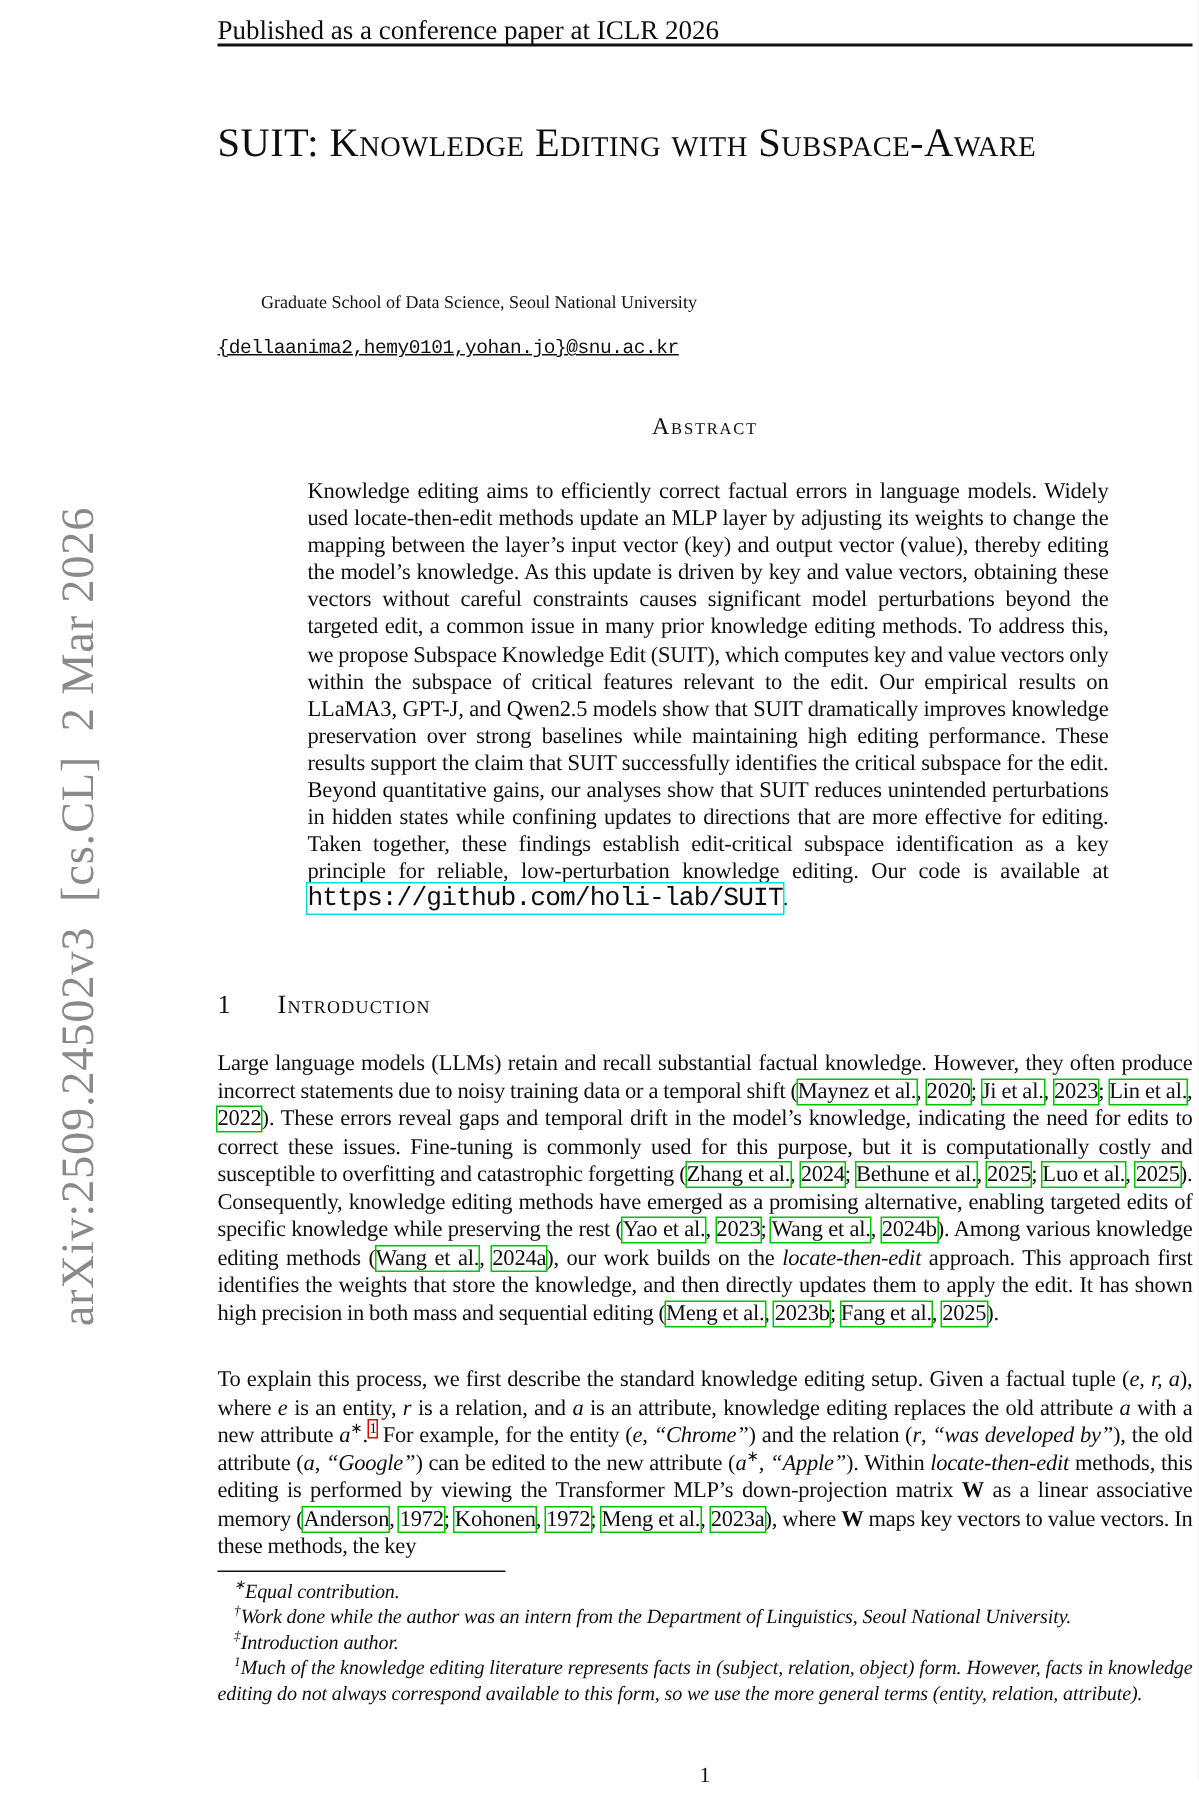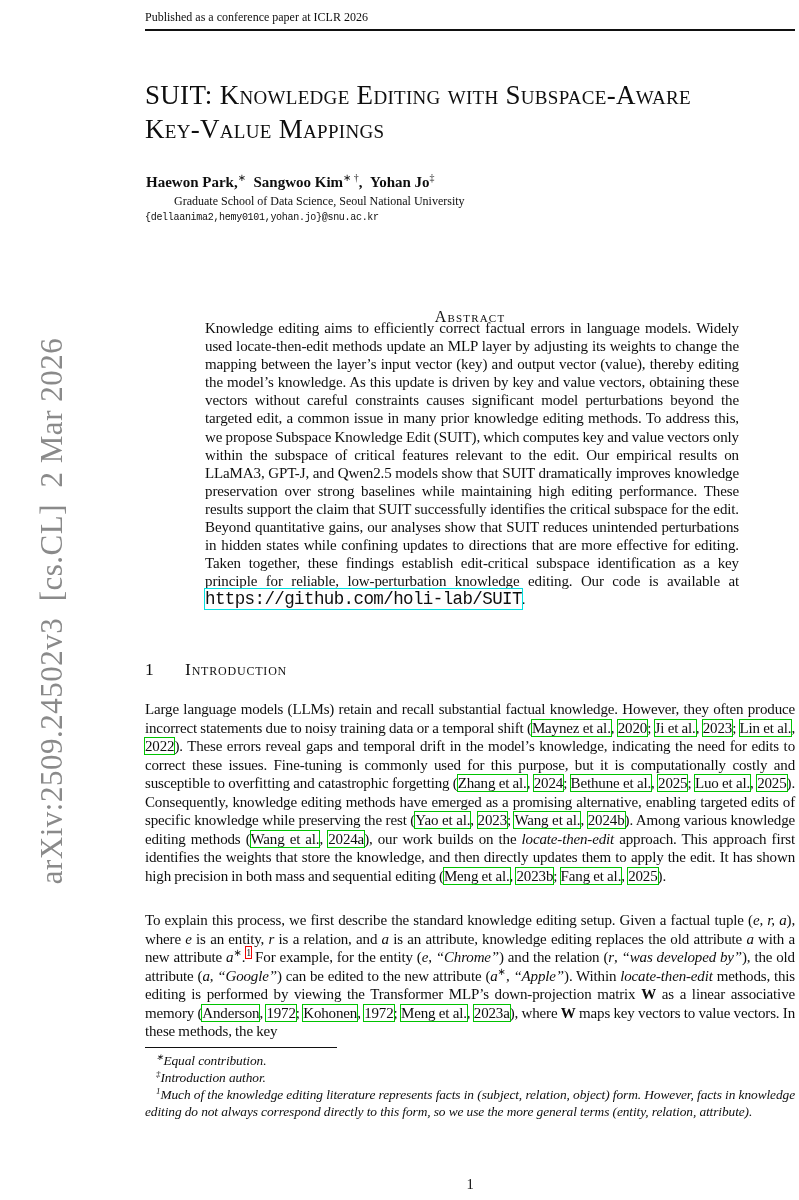--- a/index.html
+++ b/index.html
@@ -7,37 +7,37 @@
     position:relative; width:799px; height:1200px; margin:0 auto;
     background:#ffffff; overflow:hidden;
     font-family:"Liberation Serif", serif; color:#0e0e0e;
   }
   .watermark {
     position:absolute; top:611px; left:52px;
     transform:translate(-50%,-50%) rotate(-90deg);
     font-size:31px; color:var(--watermark_gray,#8a8a8a);
     white-space:pre; letter-spacing:0.5px;
   }
-  .runhead { position:absolute; top:10px; left:145px; font-size:12px; }
+  .runhead { position:absolute; top:10px; left:145px; font-size:18px; }
   .runhead-rule { position:absolute; top:29px; left:145px; width:650px; height:1.5px; background:#111; }
   .title {
     position:absolute; top:79px; left:145px; width:655px; margin:0;
     font-weight:normal; font-size:27px; line-height:33.5px;
     font-variant:small-caps; letter-spacing:0.3px;
   }
   .tline { display:block; }
   .authors { position:absolute; top:174px; left:146px; font-size:15px; }
   .affil   { position:absolute; top:194px; left:146px; font-size:12px;margin-left:28px; }
   .emails  {
-    position:absolute; top:212px; left:145px;
-    font-family:"Liberation Mono", monospace; font-size:10px; letter-spacing:-0.3px;
+    position:absolute; top:224px; left:145px;
+    font-family:"Liberation Mono", monospace; font-size:13px; letter-spacing:-0.3px;text-decoration:underline;
   }
   .abs-head {
     position:absolute; top:276px; left:145px; width:650px; text-align:center;
-    font-variant:small-caps; font-size:16px; letter-spacing:1.2px;margin-top:32px;
+    font-variant:small-caps; font-size:16px; letter-spacing:1.2px;
   }
   .abs-body {
     position:absolute; top:319px; left:205px; width:534px;
     font-size:15px; line-height:18.1px; text-align:justify;
     letter-spacing:-0.12px; word-spacing:-0.35px;
   }
   .sec-head { position:absolute; top:659px; left:145px; font-size:17.5px; }
   .sec-num  { display:inline-block; min-width:40px; }
   .sec-title{ font-variant:small-caps; letter-spacing:0.8px;margin-top:29px; }
   .body-par {
@@ -77,39 +77,38 @@
 
 <div class="page">
 
   <div class="watermark">arXiv:2509.24502v3  [cs.CL]  2 Mar 2026</div>
 
   <div class="runhead">Published as a conference paper at ICLR 2026</div>
   <div class="runhead-rule"></div>
 
   <h1 class="title">
     <span class="tline">SUIT: Knowledge Editing with Subspace-Aware</span>
-    <span class="tline">Key-Value Mappings</span>
   </h1>
 
-  <div class="authors"><span class="seg-bold">Haewon Park,</span><span class="seg-sup">∗</span><span class="seg-bold"> </span><span class="seg-bold">Sangwoo Kim</span><span class="seg-sup">∗ †</span><span class="seg-bold">, </span><span class="seg-bold">Yohan Jo</span><span class="seg-sup">‡</span></div>
   <div class="affil">Graduate School of Data Science, Seoul National University</div>
   <div class="emails">{dellaanima2,hemy0101,yohan.jo}@snu.ac.kr</div>
 
   <div class="abs-head">Abstract</div>
   <div class="abs-body"><span class="seg-plain">Knowledge editing aims to efficiently correct factual errors in language models. Widely used locate-then-edit methods update an MLP layer by adjusting its weights to change the mapping between the layer’s input vector (key) and output vector (value), thereby editing the model’s knowledge. As this update is driven by key and value vectors, obtaining these vectors without careful constraints causes significant model perturbations beyond the targeted edit, a common issue in many prior knowledge editing methods. To address this, we propose Subspace Knowledge Edit (SUIT), which computes key and value vectors only within the subspace of critical features relevant to the edit. Our empirical results on LLaMA3, GPT-J, and Qwen2.5 models show that SUIT dramatically improves knowledge preservation over strong baselines while maintaining high editing performance. These results support the claim that SUIT successfully identifies the critical subspace for the edit. Beyond quantitative gains, our analyses show that SUIT reduces unintended perturbations in hidden states while confining updates to directions that are more effective for editing. Taken together, these findings establish edit-critical subspace identification as a key principle for reliable, low-perturbation knowledge editing. Our code is available at </span><span class="seg-url">https://github.com/holi-lab/SUIT</span><span class="seg-plain">.</span></div>
 
   <div class="sec-head">
     <span class="sec-num">1</span><span class="sec-title">Introduction</span>
   </div>
 
   <div class="body-par par1"><span class="seg-plain">Large language models (LLMs) retain and recall substantial factual knowledge. However, they often produce incorrect statements due to noisy training data or a temporal shift (</span><span class="seg-cite">Maynez et al.</span><span class="seg-plain">, </span><span class="seg-cite">2020</span><span class="seg-plain">; </span><span class="seg-cite">Ji et al.</span><span class="seg-plain">, </span><span class="seg-cite">2023</span><span class="seg-plain">; </span><span class="seg-cite">Lin et al.</span><span class="seg-plain">, </span><span class="seg-cite">2022</span><span class="seg-plain">). These errors reveal gaps and temporal drift in the model’s knowledge, indicating the need for edits to correct these issues. Fine-tuning is commonly used for this purpose, but it is computationally costly and susceptible to overfitting and catastrophic forgetting (</span><span class="seg-cite">Zhang et al.</span><span class="seg-plain">, </span><span class="seg-cite">2024</span><span class="seg-plain">; </span><span class="seg-cite">Bethune et al.</span><span class="seg-plain">, </span><span class="seg-cite">2025</span><span class="seg-plain">; </span><span class="seg-cite">Luo et al.</span><span class="seg-plain">, </span><span class="seg-cite">2025</span><span class="seg-plain">). Consequently, knowledge editing methods have emerged as a promising alternative, enabling targeted edits of specific knowledge while preserving the rest (</span><span class="seg-cite">Yao et al.</span><span class="seg-plain">, </span><span class="seg-cite">2023</span><span class="seg-plain">; </span><span class="seg-cite">Wang et al.</span><span class="seg-plain">, </span><span class="seg-cite">2024b</span><span class="seg-plain">). Among various knowledge editing methods (</span><span class="seg-cite">Wang et al.</span><span class="seg-plain">, </span><span class="seg-cite">2024a</span><span class="seg-plain">), our work builds on the </span><span class="seg-it">locate-then-edit</span><span class="seg-plain"> approach. This approach first identifies the weights that store the knowledge, and then directly updates them to apply the edit. It has shown high precision in both mass and sequential editing (</span><span class="seg-cite">Meng et al.</span><span class="seg-plain">, </span><span class="seg-cite">2023b</span><span class="seg-plain">; </span><span class="seg-cite">Fang et al.</span><span class="seg-plain">, </span><span class="seg-cite">2025</span><span class="seg-plain">).</span></div>
   <div class="body-par par2"><span class="seg-plain">To explain this process, we first describe the standard knowledge editing setup. Given a factual tuple (</span><span class="seg-math">e, r, a</span><span class="seg-plain">), where </span><span class="seg-math">e</span><span class="seg-plain"> is an entity, </span><span class="seg-math">r</span><span class="seg-plain"> is a relation, and </span><span class="seg-math">a</span><span class="seg-plain"> is an attribute, knowledge editing replaces the old attribute </span><span class="seg-math">a</span><span class="seg-plain"> with a new attribute </span><span class="seg-math">a</span><span class="seg-sup">∗</span><span class="seg-plain">.</span><span class="seg-fnref">1</span><span class="seg-plain"> For example, for the entity (</span><span class="seg-math">e</span><span class="seg-plain">, </span><span class="seg-it">“Chrome”</span><span class="seg-plain">) and the relation (</span><span class="seg-math">r</span><span class="seg-plain">, </span><span class="seg-it">“was developed by”</span><span class="seg-plain">), the old attribute (</span><span class="seg-math">a</span><span class="seg-plain">, </span><span class="seg-it">“Google”</span><span class="seg-plain">) can be edited to the new attribute (</span><span class="seg-math">a</span><span class="seg-sup">∗</span><span class="seg-plain">, </span><span class="seg-it">“Apple”</span><span class="seg-plain">). Within </span><span class="seg-it">locate-then-edit</span><span class="seg-plain"> methods, this editing is performed by viewing the Transformer MLP’s down-projection matrix </span><span class="seg-mathbf">W</span><span class="seg-plain"> as a linear associative memory (</span><span class="seg-cite">Anderson</span><span class="seg-plain">, </span><span class="seg-cite">1972</span><span class="seg-plain">; </span><span class="seg-cite">Kohonen</span><span class="seg-plain">, </span><span class="seg-cite">1972</span><span class="seg-plain">; </span><span class="seg-cite">Meng et al.</span><span class="seg-plain">, </span><span class="seg-cite">2023a</span><span class="seg-plain">), where </span><span class="seg-mathbf">W</span><span class="seg-plain"> maps key vectors to value vectors. In these methods, the key</span></div>
 
   <div class="fn-rule"></div>
   <div class="footnotes">
     <p><span class="seg-sup">∗</span><span class="seg-plain">Equal contribution.</span></p>
+    <p><span class="seg-sup">†</span><span class="seg-plain">Work done while the author was an intern from the Department of Linguistics, Seoul National University.</span></p>
     <p><span class="seg-sup">‡</span><span class="seg-plain">Introduction author.</span></p>
-    <p><span class="seg-sup">1</span><span class="seg-plain">Much of the knowledge editing literature represents facts in (subject, relation, object) form. However, facts in knowledge editing do not always correspond directly to this form, so we use the more general terms (entity, relation, attribute).</span></p>
+    <p><span class="seg-sup">1</span><span class="seg-plain">Much of the knowledge editing literature represents facts in (subject, relation, object) form. However, facts in knowledge editing do not always correspond available to this form, so we use the more general terms (entity, relation, attribute).</span></p>
   </div>
 
   <div class="pageno">1</div>
 
 </div>
 
 </body></html>

